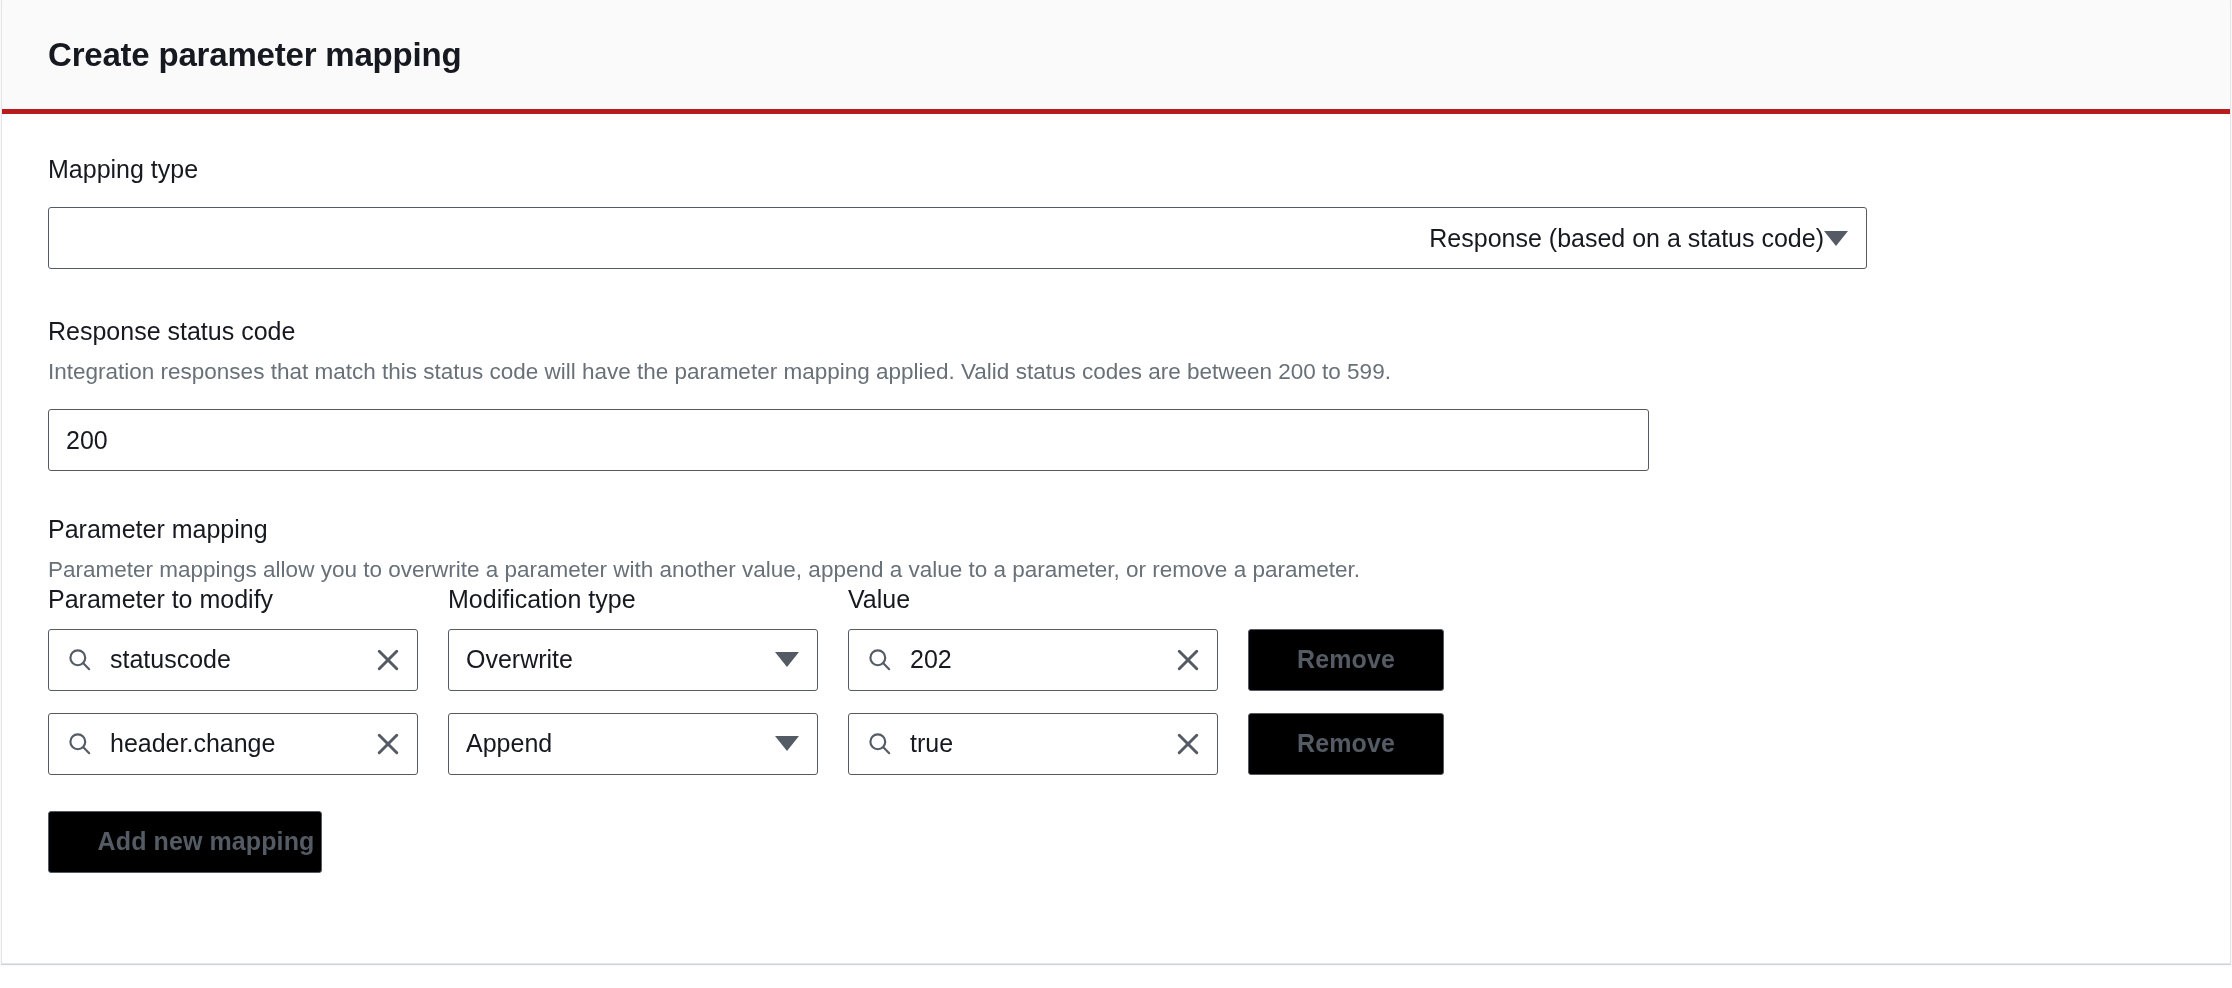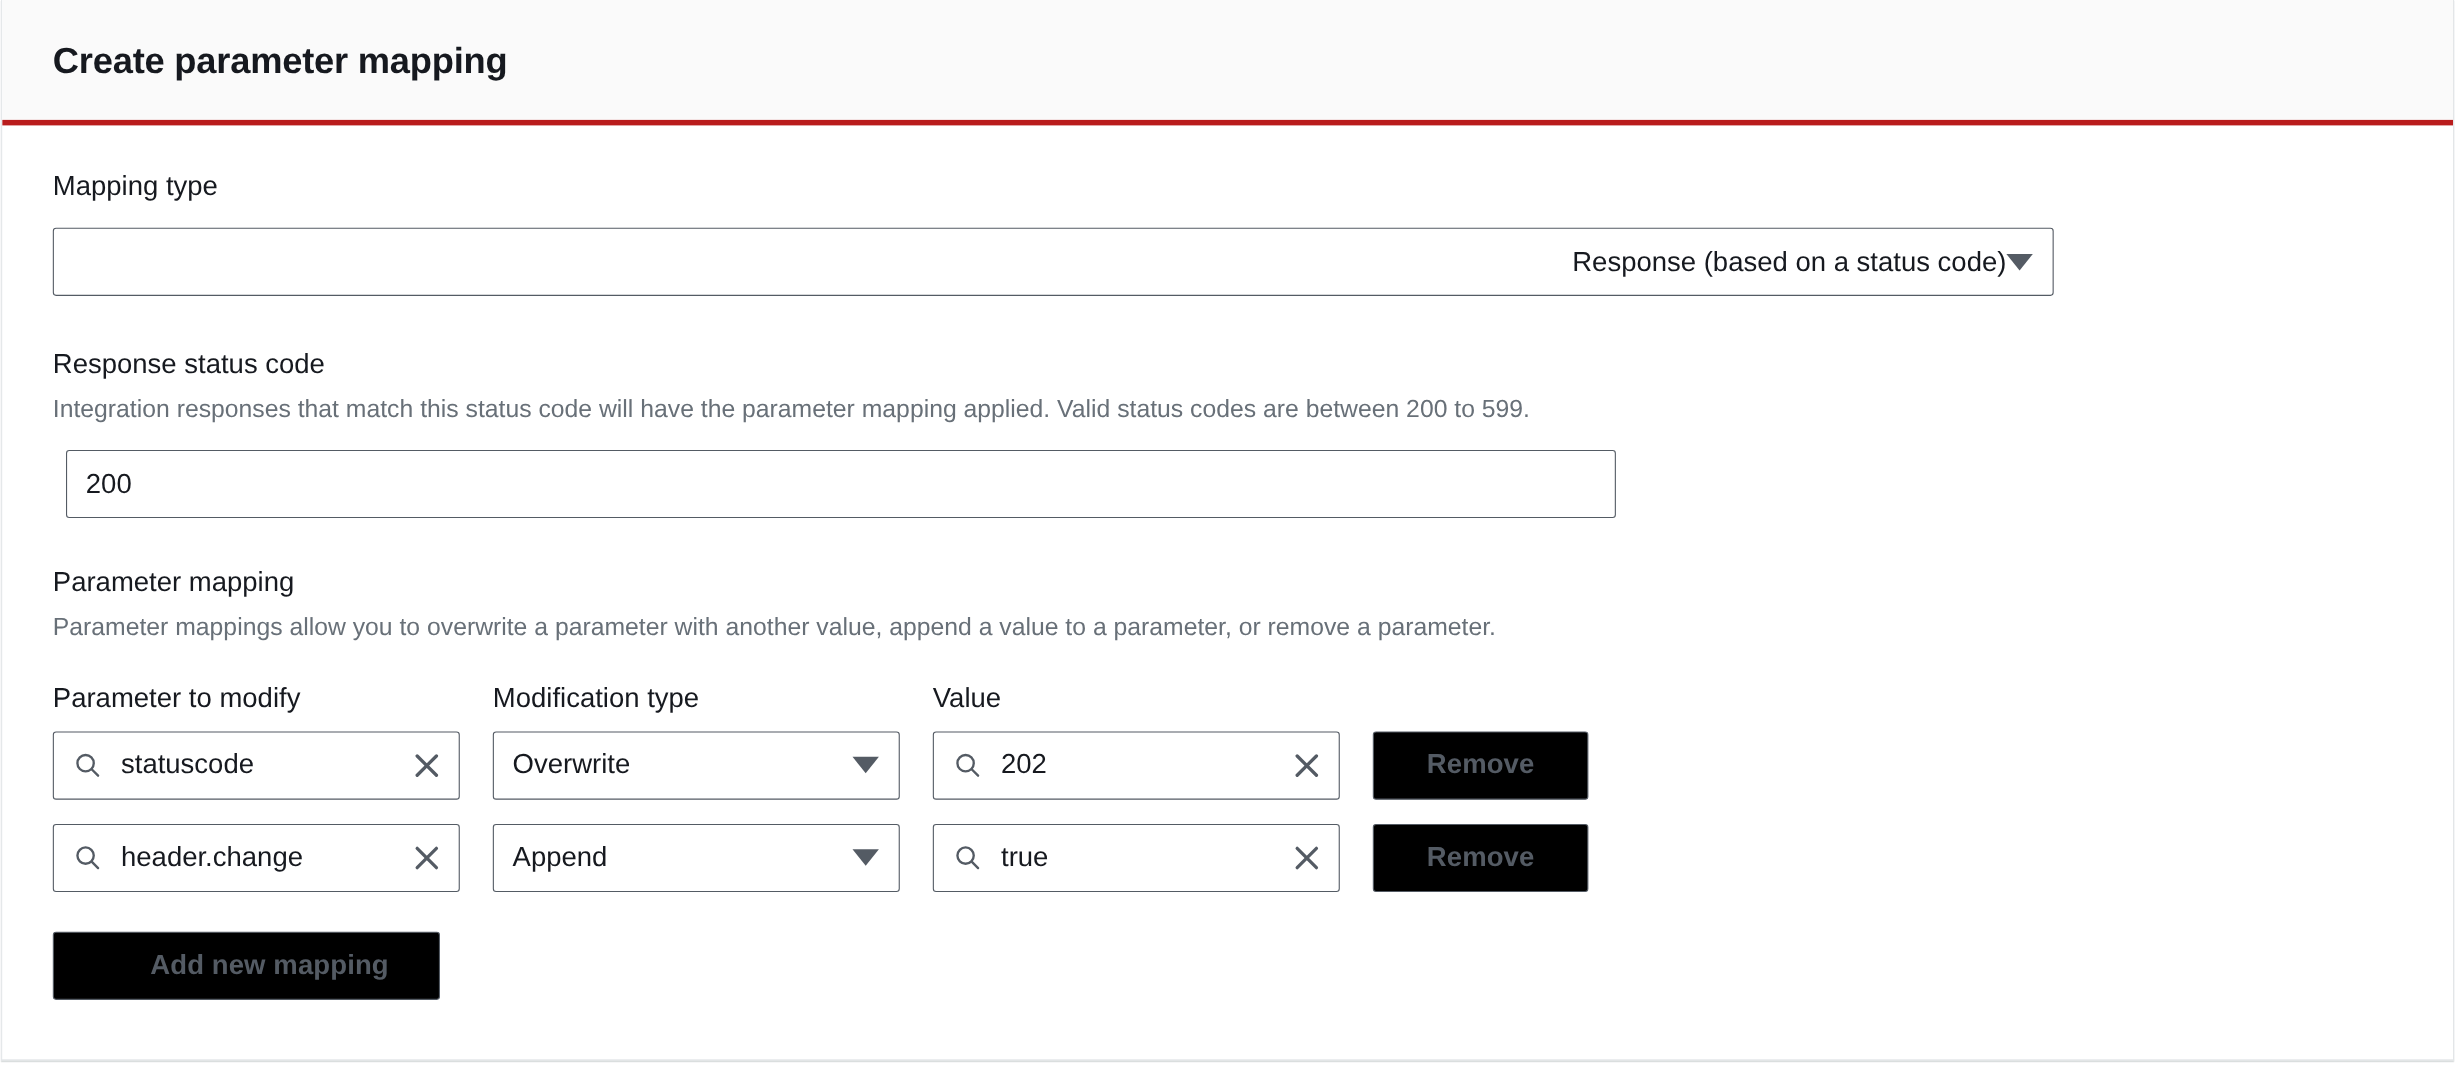--- a/index.html
+++ b/index.html
@@ -86,33 +86,31 @@
   .select-main .sel-text { line-height: 1; }
 
   .caret {
     width: 0; height: 0;
     border-left: 12px solid transparent;
     border-right: 12px solid transparent;
     border-top: 15px solid #545b64;
   }
 
   .text-input {
-    width: 1409px;
+    width: 1601px;
     margin-top: 23px;
     padding: 16px 17px;
-    margin-left: 12px;
   }
 
   .spacer-lg { height: 47px; }
   .spacer-md { height: 43px; }
 
   
   .map-headers {
     display: flex;
-    margin-top: 36px;
     font-size: 25px;
     color: #16191f;
   }
   .col-param  { width: 400px; }
   .col-modify { width: 400px; }
   .col-value  { width: 400px; }
 
   .map-row {
     display: flex;
     margin-top: 15px;
@@ -165,21 +163,21 @@
     justify-content: center;
     font-size: 25px;
     font-weight: bold;
     color: #545b64;
     font-family: "Liberation Sans", sans-serif;
     cursor: pointer;
     letter-spacing: 0.1px;
   }
   .btn-remove { width: 196px; }
   .btn-add {
-    width: 352px;
+    width: 274px;
     margin-top: 36px;
     padding-left: 48px;
   }
 </style>
 </head>
 <body>
 
 <div class="panel">
 
   <div class="panel-header">

